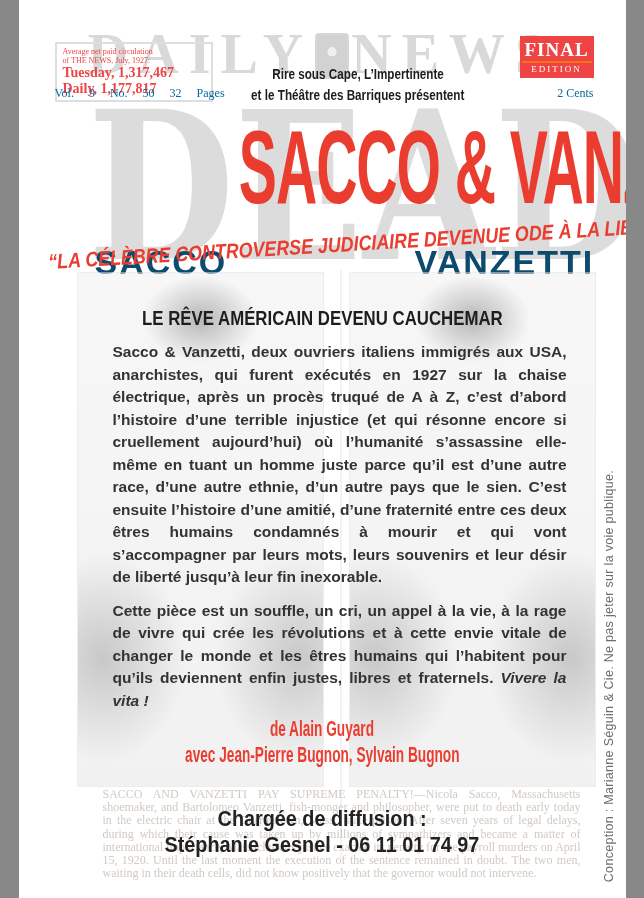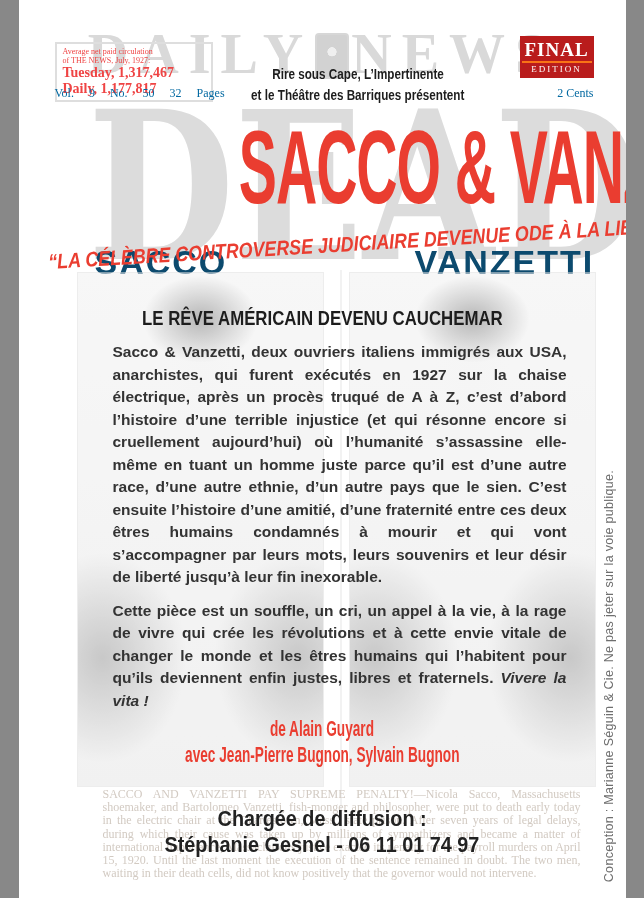--- a/index.html
+++ b/index.html
@@ -22,21 +22,21 @@
     border-radius:4px;border:2px solid #d7d7d7;
   }
   .np-circ{
     position:absolute;left:36px;top:42px;width:158px;box-sizing:border-box;
     border:2px solid #dedede;padding:3px 6px;color:#ef4444;
     font-family:"Liberation Serif",serif;
   }
   .np-circ .tiny{font-size:8px;line-height:9px;}
   .np-circ .big{font-size:14px;line-height:16px;font-weight:bold;}
   .np-final{
-    position:absolute;right:32px;top:36px;width:70px;background:#b91c1c;color:#ffffff;
+    position:absolute;right:32px;top:36px;width:70px;background:#ef4444;color:#ffffff;
     text-align:center;padding:4px 2px 3px;font-family:"Liberation Serif",serif;
   }
   .np-final .f1{font-size:19px;line-height:19px;font-weight:bold;letter-spacing:1px;}
   .np-final .f2{font-size:9px;line-height:11px;letter-spacing:2px;border-top:2px solid #f97316;margin-top:2px;padding-top:1px;}
   .np-volrow{
     position:absolute;left:36px;right:32px;top:86px;display:flex;justify-content:space-between;
     font-family:"Liberation Serif",serif;font-size:12px;color:#0369a1;
   }
   .np-volrow .vol{word-spacing:12px;}
   .np-dead{

